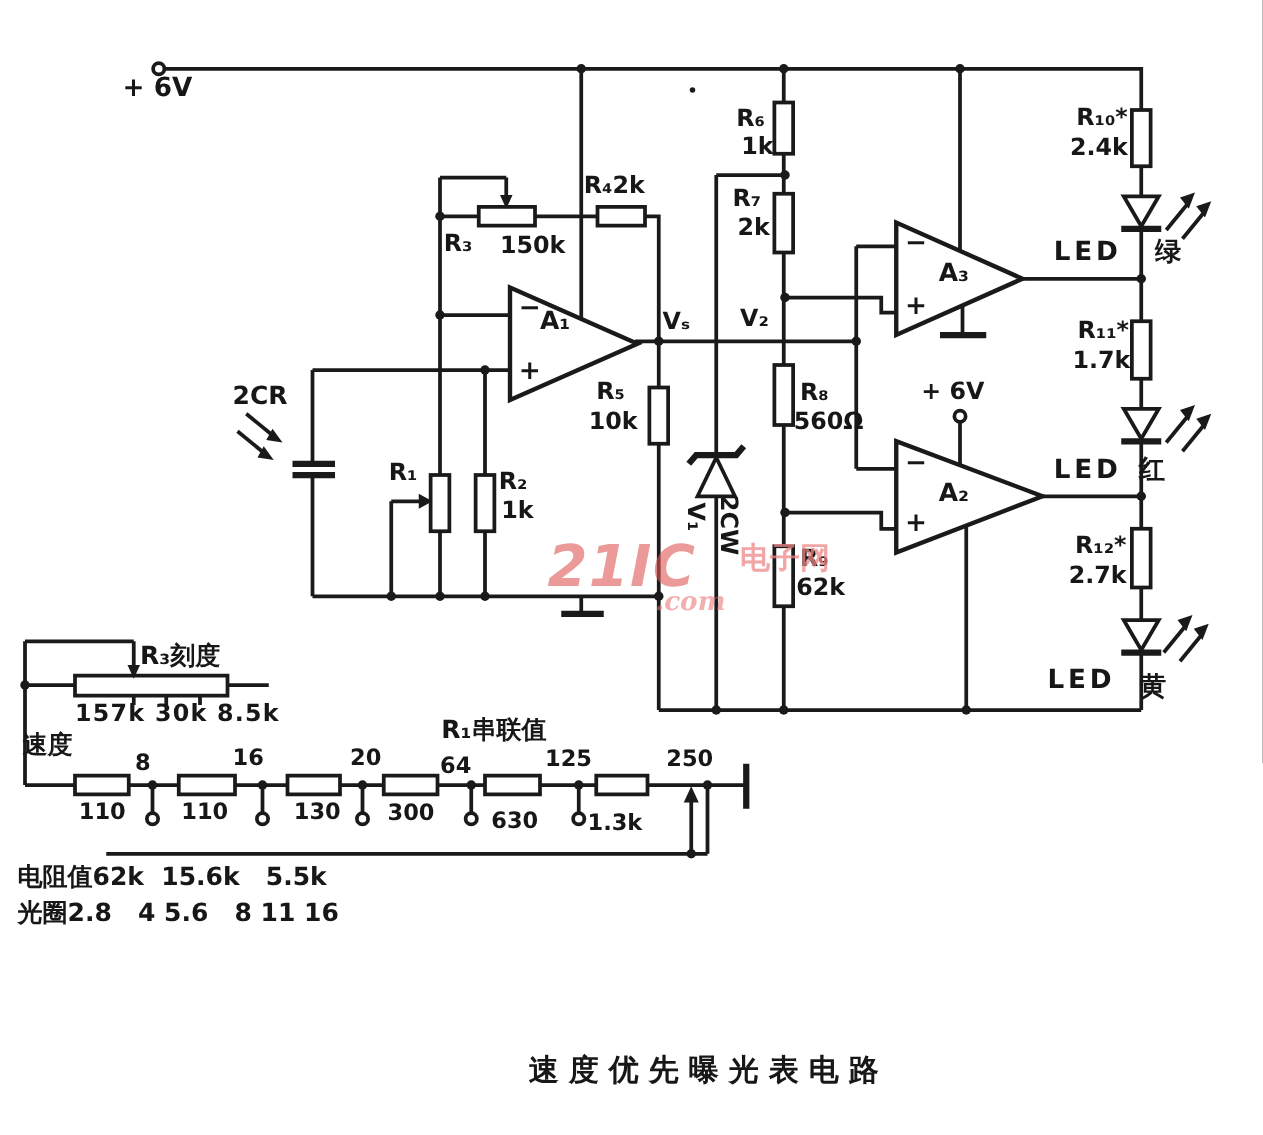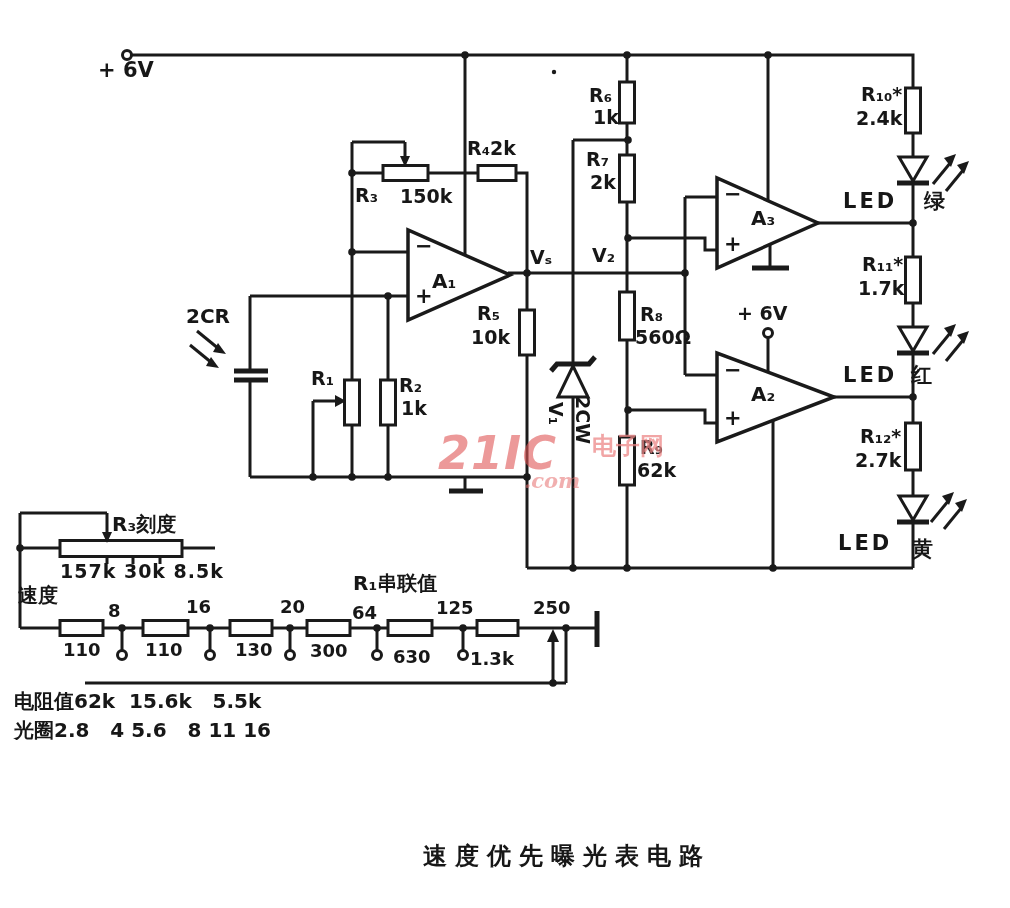--- a/index.html
+++ b/index.html
@@ -174,21 +174,21 @@
     <circle cx="554" cy="72" r="2.2"></circle>
   </g>
 </svg>
 
 <div class="lbl s21" style="left:98px;top:60px">+ 6V</div>
 <div class="lbl s20" style="left:186px;top:306px">2CR</div>
 
 <div class="lbl s19" style="left:355px;top:186px">R₃</div>
 <div class="lbl s19" style="left:400px;top:187px">150k</div>
 <div class="lbl s19" style="left:467px;top:139px"><span>R₄</span><span>2k</span></div>
-<div class="lbl s20" style="left:432px;top:271px">A₁</div>
+<div class="lbl s20" style="left:432px;top:246px">A₁</div>
 <div class="sign" style="left:415px;top:236px">−</div>
 <div class="sign" style="left:415px;top:286px">+</div>
 
 <div class="lbl s19" style="left:530px;top:248px">Vₛ</div>
 <div class="lbl s19" style="left:592px;top:246px">V₂</div>
 
 <div class="lbl s19" style="left:477px;top:304px">R₅</div>
 <div class="lbl s19" style="left:471px;top:328px">10k</div>
 <div class="lbl s19" style="left:311px;top:369px">R₁</div>
 <div class="lbl s19" style="left:399px;top:376px">R₂</div>

